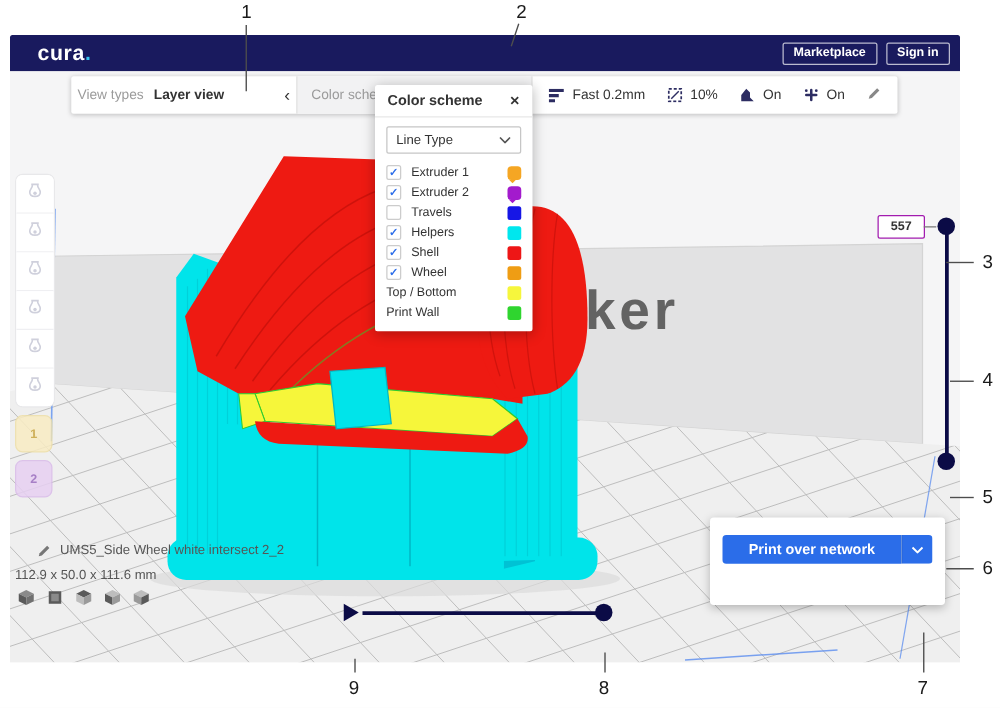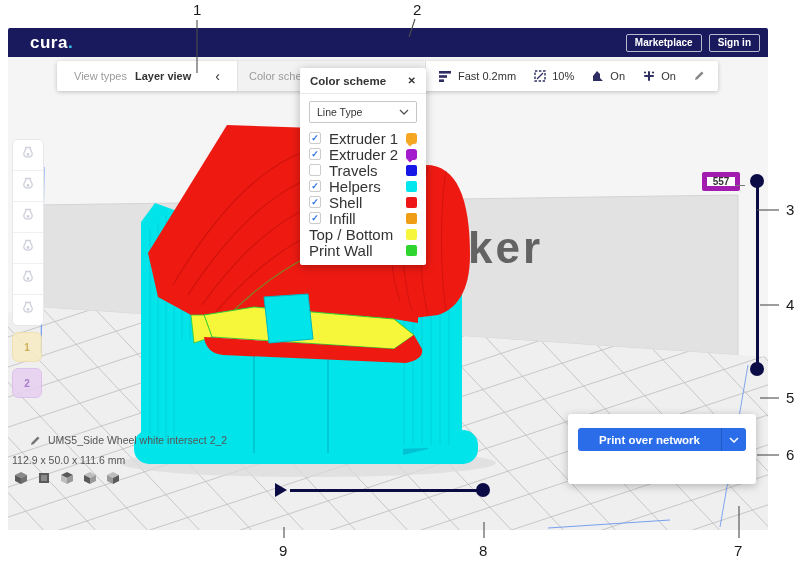--- a/index.html
+++ b/index.html
@@ -15,41 +15,41 @@
   .tabs{position:absolute;left:50%;transform:translateX(-50%);height:29px;display:flex;align-items:center;}
   .tab{padding:5px 13px;color:#fff;font-size:10.5px;font-weight:bold;letter-spacing:.6px;cursor:default;}
   .tab.active{background:#fff;color:#191a5e;}
   .hbtns{position:absolute;right:8px;height:29px;display:flex;align-items:center;gap:7px;}
   .hbtn{border:1px solid #babacf;color:#fff;font-size:10px;font-weight:bold;padding:2.5px 8px;border-radius:2px;}
 
   
   .toolbar{position:absolute;left:49px;top:33px;width:661px;height:30px;background:#fff;display:flex;
            box-shadow:0 1px 4px rgba(0,0,0,.22);border-radius:2px;font-size:11px;z-index:3;}
   .tseg{display:flex;align-items:center;height:100%;box-sizing:border-box;}
-  .tseg1{width:180px;padding:0 17px;}
+  .tseg1{width:180px;padding:0 5px;}
   .tseg2{width:189px;background:#f2f2f3;border-left:1px solid #e2e2e2;border-right:1px solid #e2e2e2;padding:0 11px;}
   .tseg3{flex:1;padding:0 13px;justify-content:space-between;}
   .tlabel{color:#9b9b9b;margin-right:8px;}
   .tvalue{color:#333;font-weight:bold;}
   .chev-left{margin-left:auto;color:#333;font-size:14px;line-height:1;}
   .titem{display:flex;align-items:center;gap:6px;color:#333;font-weight:normal;}
 
   
   .popup{position:absolute;left:292px;top:40px;width:126px;background:#fff;border-radius:2px;
          box-shadow:0 2px 10px rgba(0,0,0,.28);z-index:6;}
   .popup-title{height:25px;display:flex;align-items:center;justify-content:space-between;
                padding:0 10px;border-bottom:1px solid #e8e8e8;font-size:11.5px;font-weight:bold;color:#333;}
   .popup-close{color:#333;font-size:10px;}
   .dropdown{margin:7px 9px 5px;height:20px;border:1px solid #c6c6c6;border-radius:2px;display:flex;
             align-items:center;justify-content:space-between;padding:0 7px;font-size:10.5px;color:#333;background:#fff;}
   .cs-rows{padding:2px 9px 7px;}
   .cs-row{display:flex;align-items:center;height:16px;}
   .cs-check{width:12px;height:12px;box-sizing:border-box;border:1px solid #ccc;border-radius:2px;margin-right:8px;
             font-size:9px;line-height:10px;text-align:center;color:#2b6de9;font-weight:bold;background:#fff;flex:none;}
-  .cs-label{font-size:15px;color:#333;flex:1;white-space:nowrap;}
+  .cs-label{font-size:10px;color:#333;flex:1;white-space:nowrap;}
   .cs-swatch{width:11px;height:11px;border-radius:2px;position:relative;flex:none;}
   .cs-swatch.extruder{border-radius:3px 3px 3px 3px;}
   .cs-swatch.extruder::after{content:"";position:absolute;left:1px;bottom:-3px;width:6px;height:3px;
             background:inherit;clip-path:polygon(0 0,100% 0,50% 100%);}
 
   
   .sidebar{position:absolute;left:4px;top:111px;width:32px;z-index:2;}
   .side-tools{background:#fff;border:1px solid #e8e8ea;border-radius:6px;overflow:hidden;}
   .side-tool{width:30px;height:30px;display:flex;align-items:center;justify-content:center;border-bottom:1px solid #efeff2;background:#fff;}
   .side-tool:last-child{border-bottom:none;}
@@ -81,21 +81,21 @@
              align-items:center;justify-content:center;border-radius:3px 0 0 3px;}
   .print-btn-chev{width:24px;background:#2b6de9;border-left:1px solid rgba(0,0,0,.18);display:flex;
              align-items:center;justify-content:center;border-radius:0 3px 3px 0;}
 
   
   .layer-track{position:absolute;left:748px;top:153px;width:3px;height:188px;background:#0b0b46;z-index:2;}
   .layer-handle{position:absolute;width:14px;height:14px;border-radius:50%;background:#0b0b46;z-index:2;}
   .lh-top{left:742px;top:146px;}
   .lh-bottom{left:742px;top:334px;}
   .layer-label{position:absolute;left:694px;top:144px;width:38px;height:19px;box-sizing:border-box;background:#fff;
-               border:5px solid #a21caf;border-radius:2px;font-size:10px;font-weight:bold;color:#333;
+               border:1px solid #a21caf;border-radius:2px;font-size:10px;font-weight:bold;color:#333;
                display:flex;align-items:center;justify-content:center;z-index:2;}
   .layer-label::after{content:"";position:absolute;right:-10px;top:8px;width:10px;height:1px;background:#777;}
 
   
   .play-btn{position:absolute;left:267px;top:455px;width:0;height:0;border-top:7px solid transparent;
             border-bottom:7px solid transparent;border-left:12px solid #0b0b46;z-index:2;}
   .sim-track{position:absolute;left:282px;top:461px;width:193px;height:3px;background:#0b0b46;z-index:2;}
   .sim-handle{position:absolute;left:468px;top:455px;width:14px;height:14px;border-radius:50%;background:#0b0b46;z-index:2;}
 
   
@@ -343,21 +343,21 @@
             <span class="cs-label">Helpers</span>
             <span class="cs-swatch" style="background: rgb(0, 231, 238);"></span>
           </div>
           <div class="cs-row">
             <span class="cs-check">✓</span>
             <span class="cs-label">Shell</span>
             <span class="cs-swatch" style="background: rgb(238, 22, 22);"></span>
           </div>
           <div class="cs-row">
             <span class="cs-check">✓</span>
-            <span class="cs-label">Infill</span>
+            <span class="cs-label">Wheel</span>
             <span class="cs-swatch" style="background: rgb(239, 157, 20);"></span>
           </div>
           <div class="cs-row">
             <span class="cs-label">Top / Bottom</span>
             <span class="cs-swatch" style="background: rgb(246, 246, 60);"></span>
           </div>
           <div class="cs-row">
             <span class="cs-label">Print Wall</span>
             <span class="cs-swatch" style="background: rgb(47, 213, 47);"></span>
           </div>

